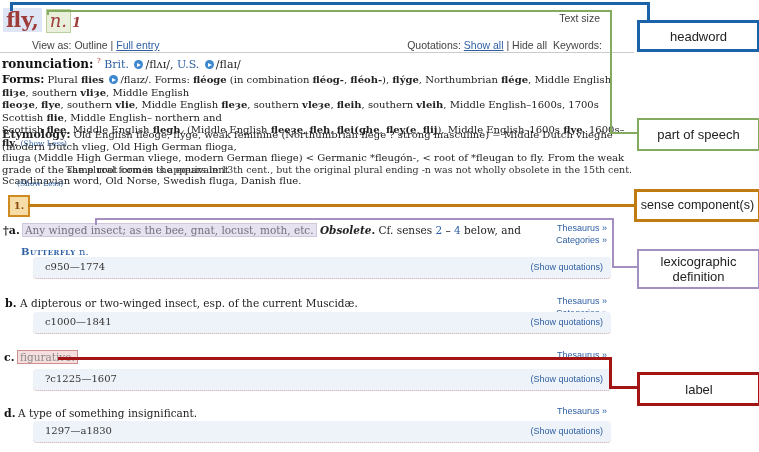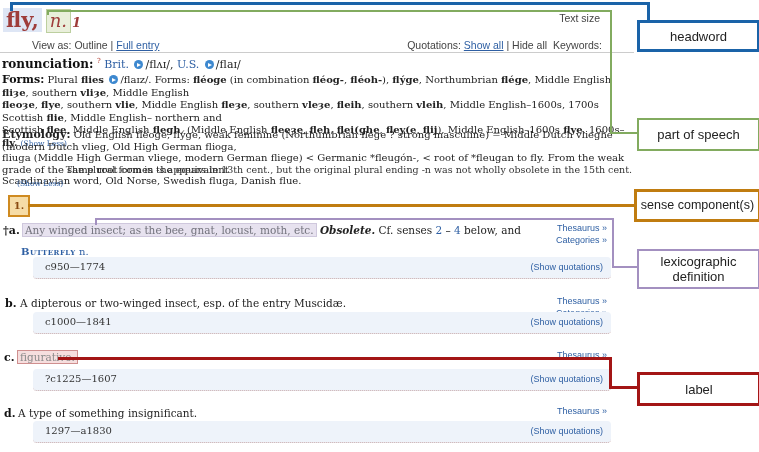--- a/index.html
+++ b/index.html
@@ -106,21 +106,21 @@
   <div class="abs sidelinks sans" style="left:495px;top:222px;">
     <div>Thesaurus »</div>
     <div>Categories »</div>
   </div>
   <div class="abs qbar" style="left:33px;top:257px;">
     <span class="qdate">c950—1774</span>
     <span class="qshow sans">(Show quotations)</span>
   </div>
 
   <span class="abs marker" style="left:5px;top:297px;">b.</span>
-  <span class="abs sensetext" style="left:20px;top:297px;"><span>A dipterous or two-winged insect, </span><span class="i">esp.</span><span> of the entry Muscidæ.</span></span>
+  <span class="abs sensetext" style="left:20px;top:297px;"><span>A dipterous or two-winged insect, </span><span class="i">esp.</span><span> of the current Muscidæ.</span></span>
   <div class="abs sidelinks sans" style="left:495px;top:295px;">
     <div>Thesaurus »</div>
     <div>Categories »</div>
   </div>
   <div class="abs qbar" style="left:33px;top:312px;">
     <span class="qdate">c1000—1841</span>
     <span class="qshow sans">(Show quotations)</span>
   </div>
 
   <span class="abs marker" style="left:4px;top:351px;">c.</span>

